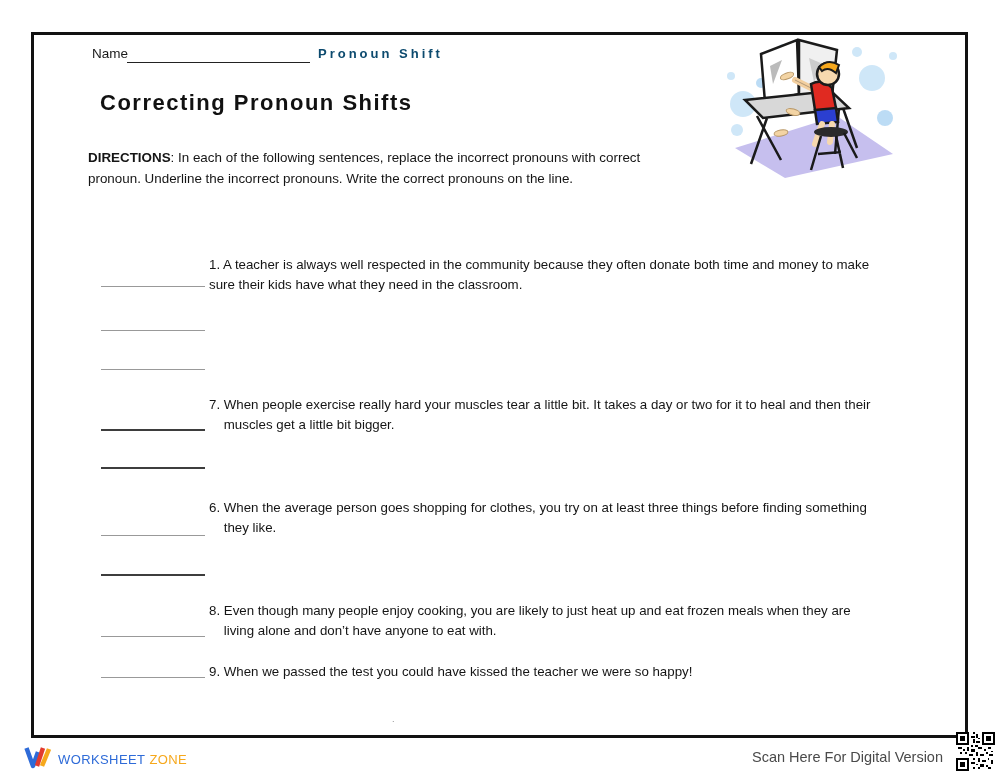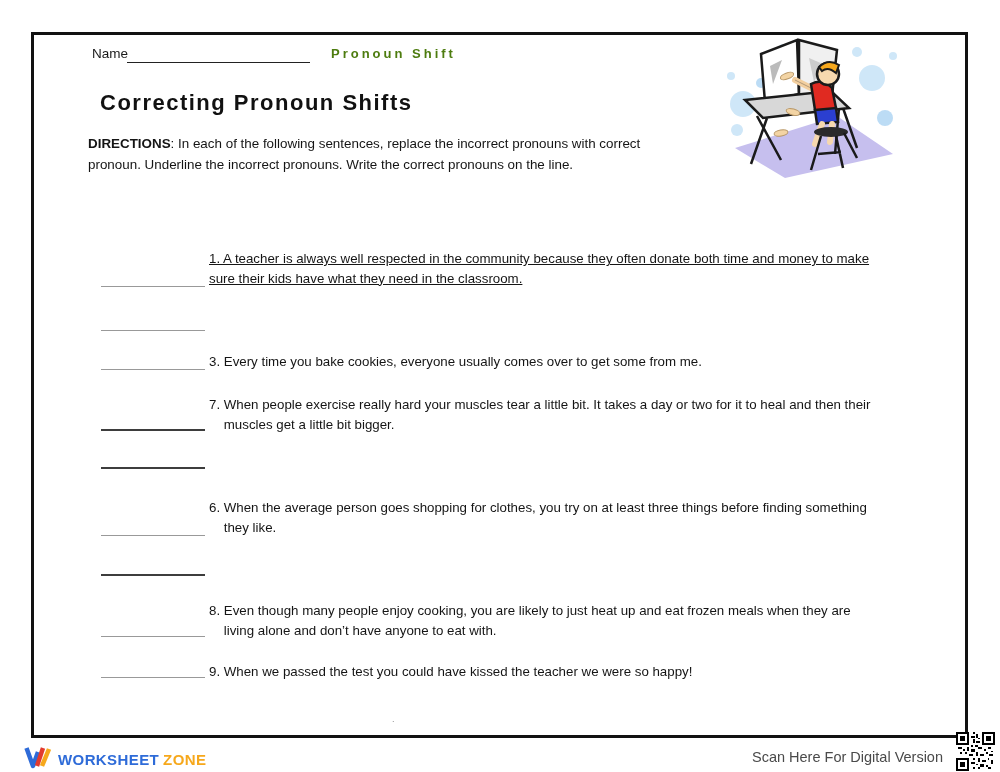--- a/index.html
+++ b/index.html
@@ -3,45 +3,45 @@
 <meta charset="utf-8">
 <style>
   * { margin:0; padding:0; box-sizing:border-box; }
   body { background:#ffffff; font-family:"Liberation Sans", sans-serif; }
   .page { position:relative; width:1000px; height:772px; background:#ffffff; overflow:hidden; }
 
   .frame { position:absolute; left:31px; top:32px; width:937px; height:706px; border:3px solid #111; background:#fff; }
 
   .name-label { position:absolute; left:92px; top:46px; font-size:13.5px; color:#1a1a1a; }
   .name-line { position:absolute; left:127px; top:47px; width:183px; height:16px; border-bottom:1.4px solid #222; }
-  .worksheet-tag { position:absolute; left:318px; top:46px; font-size:13px; font-weight:bold; letter-spacing:3px; color:#4d7c0f;margin-left:13px; }
+  .worksheet-tag { position:absolute; left:318px; top:46px; font-size:13px; font-weight:bold; letter-spacing:3px; color:#0c4a6e; }
 
   .page-title { position:absolute; left:100px; top:90px; width:620px; text-align:left; font-size:22px; font-weight:800; letter-spacing:1.5px; color:#111; }
 
-  .directions { position:absolute; left:88px; top:133px; width:690px; font-size:13.4px; line-height:21px; color:#151515; white-space:pre-wrap; }
+  .directions { position:absolute; left:88px; top:147px; width:690px; font-size:13.4px; line-height:21px; color:#151515; white-space:pre-wrap; }
   .directions b { font-weight:bold; }
 
   .question { position:absolute; left:209px; width:740px; font-size:13.3px; line-height:19.5px; color:#151515; white-space:pre-wrap; }
-  .q1 { top:249px;text-decoration:underline; } .q2 { top:311px; } .q3 { top:352px; }
+  .q1 { top:255px; } .q2 { top:311px; } .q3 { top:352px; }
   .q4 { top:395px; } .q5 { top:456px; } .q6 { top:498px; }
   .q7 { top:559px; } .q8 { top:601px; } .q9 { top:662px; }
 
   .blank { position:absolute; left:101px; width:104px; height:4px; }
   .blank.light { border-bottom:1.6px solid #999; }
   .blank.dark  { border-bottom:2px solid #3d3d3d; }
   .b1 { top:283px; } .b2 { top:327px; } .b3 { top:366px; }
   .b4 { top:427px; } .b5 { top:465px; } .b6 { top:532px; }
   .b7 { top:572px; } .b8 { top:633px; } .b9 { top:674px; }
 
   .illustration { position:absolute; left:723px; top:36px; width:178px; height:142px; }
 
   .stray-mark { position:absolute; left:392px; top:714px; font-size:9px; color:#8a8a8a; }
 
   .footer-logo { position:absolute; left:24px; top:744px; display:flex; align-items:center; gap:6px; }
-  .logo-text { font-size:15px; font-weight:bold; letter-spacing:0.4px; }
+  .logo-text { font-size:13px; font-weight:normal; letter-spacing:0.4px; }
   .logo-worksheet { color:#2e6bd8; }
   .logo-zone { color:#f6a81c; margin-left:4px; }
 
   .scan-label { position:absolute; left:752px; top:749px; width:198px; text-align:left; font-size:14.5px; color:#4a4a4a; }
   .qr { position:absolute; left:956px; top:732px; width:39px; height:39px; }
 </style>
 </head>
 <body>
 
 <div class="page">
@@ -99,21 +99,20 @@
       <ellipse cx="108" cy="96" rx="17" ry="5" fill="#2a2a2a"></ellipse>
       <path d="M98,100 L88,134 M113,100 L120,132 M121,97 L134,122 M95,118 L118,116" stroke="#1a1a1a" stroke-width="2.5" fill="none"></path>
     </svg>
   </div>
 
   <p class="directions"><b>DIRECTIONS</b><span>: In each of the following sentences, replace the incorrect pronouns with correct
 pronoun. Underline the incorrect pronouns. Write the correct pronouns on the line.</span></p>
 
   <div class="question q1"><span>1. A teacher is always well respected in the community because they often donate both time and money to make
 sure their kids have what they need in the classroom.</span></div>
-  <div class="question q3"><span>3. Every time you bake cookies, everyone usually comes over to get some from me.</span></div>
   <div class="question q4"><span>7. When people exercise really hard your muscles tear a little bit. It takes a day or two for it to heal and then their
     muscles get a little bit bigger.</span></div>
   <div class="question q6"><span>6. When the average person goes shopping for clothes, you try on at least three things before finding something
     they like.</span></div>
   <div class="question q8"><span>8. Even though many people enjoy cooking, you are likely to just heat up and eat frozen meals when they are
     living alone and don’t have anyone to eat with.</span></div>
   <div class="question q9"><span>9. When we passed the test you could have kissed the teacher we were so happy!</span></div>
 
   <div class="blank light b1"></div>
   <div class="blank light b2"></div>

